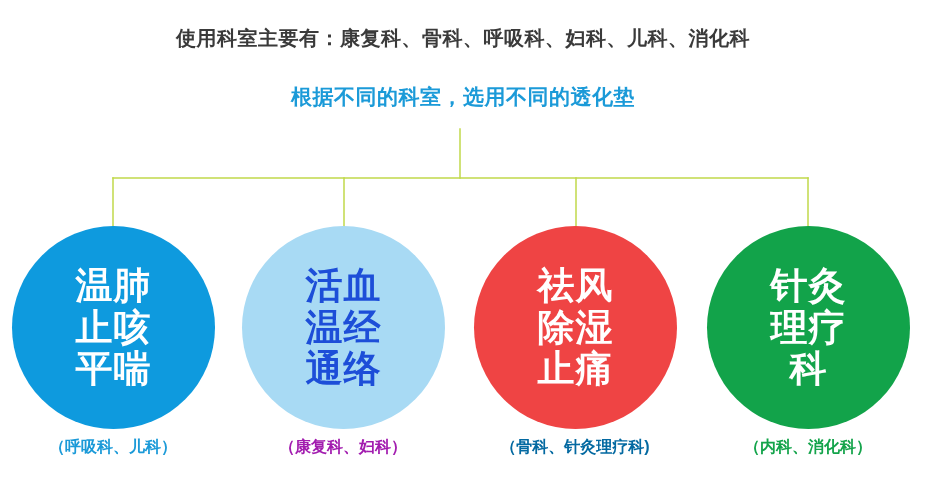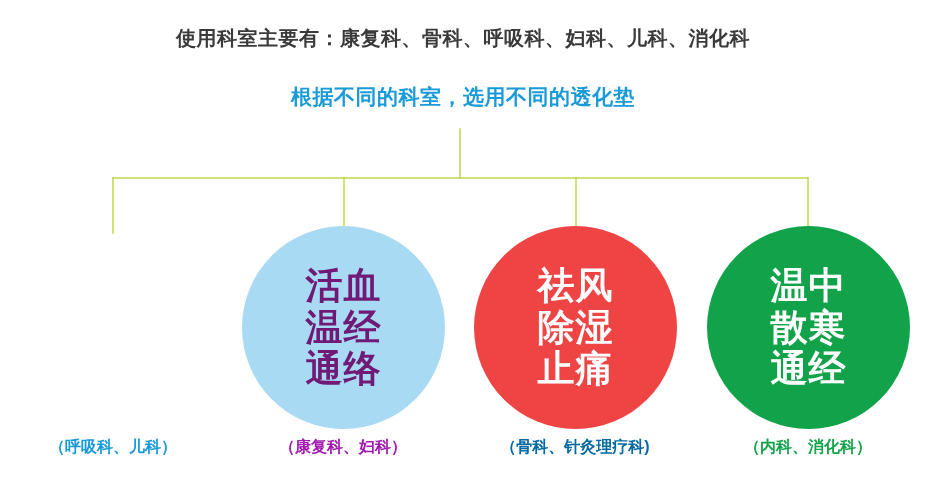--- a/index.html
+++ b/index.html
@@ -115,36 +115,41 @@
     <g fill="none" stroke="#c0d94a" stroke-width="1.5" stroke-linecap="square">
       <line x1="460" y1="129" x2="460" y2="178"></line>
       <line x1="113" y1="178" x2="808" y2="178"></line>
       <line x1="113" y1="178" x2="113" y2="233"></line>
       <line x1="344" y1="178" x2="344" y2="233"></line>
       <line x1="576" y1="178" x2="576" y2="233"></line>
       <line x1="808" y1="178" x2="808" y2="233"></line>
     </g>
   </svg>
 
+  <div class="node n1">
+    <div class="bubble" style="background:#0e9ade">
+      <div class="bubble-text" style="color: rgb(255, 255, 255);">温肺止咳平喘</div>
+    </div>
+  </div>
   <div class="caption c1" style="color:#1b9ad8">（呼吸科、儿科）</div>
 
   <div class="node n2">
     <div class="bubble" style="background:#a8daf4">
-      <div class="bubble-text" style="color: #701a75; font-family: Liberation Serif, serif;">活血温经通络</div>
+      <div class="bubble-text" style="color: #1d4ed8; font-family: Liberation Serif, serif;">活血温经通络</div>
     </div>
   </div>
   <div class="caption c2" style="color:#a21caf">（康复科、妇科）</div>
 
   <div class="node n3">
     <div class="bubble" style="background:#ef4444">
       <div class="bubble-text" style="color: rgb(255, 255, 255);">祛风除湿止痛</div>
     </div>
   </div>
   <div class="caption c3" style="color:#0369a1">（骨科、针灸理疗科)</div>
 
   <div class="node n4">
     <div class="bubble" style="background:#12a34a">
-      <div class="bubble-text" style="color: rgb(255, 255, 255);">温中散寒通经</div>
+      <div class="bubble-text" style="color: rgb(255, 255, 255);">针灸理疗科</div>
     </div>
   </div>
   <div class="caption c4" style="color:#14a44b">（内科、消化科）</div>
 
 </div>
 
 </body></html>

